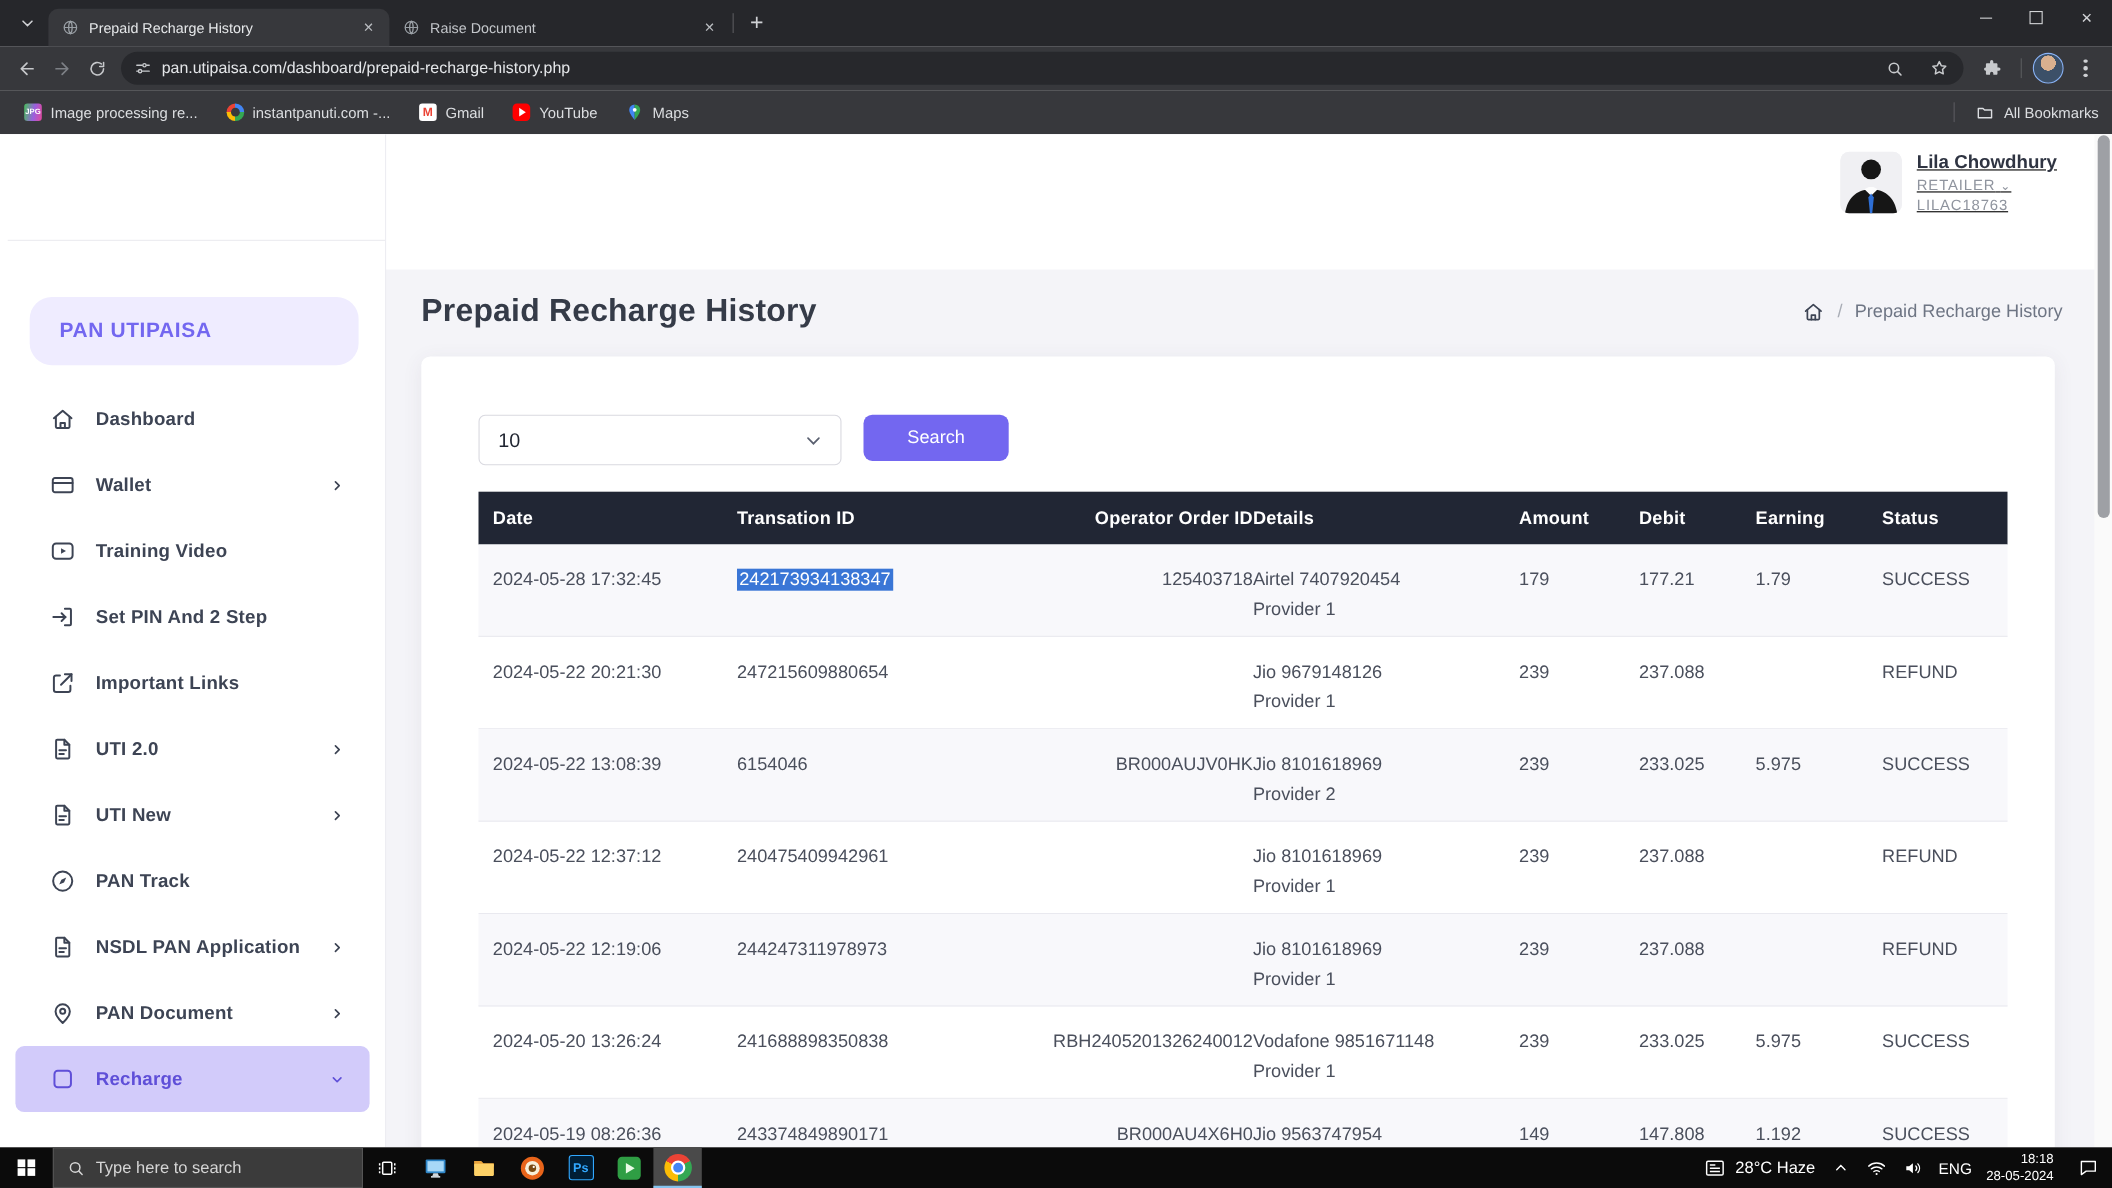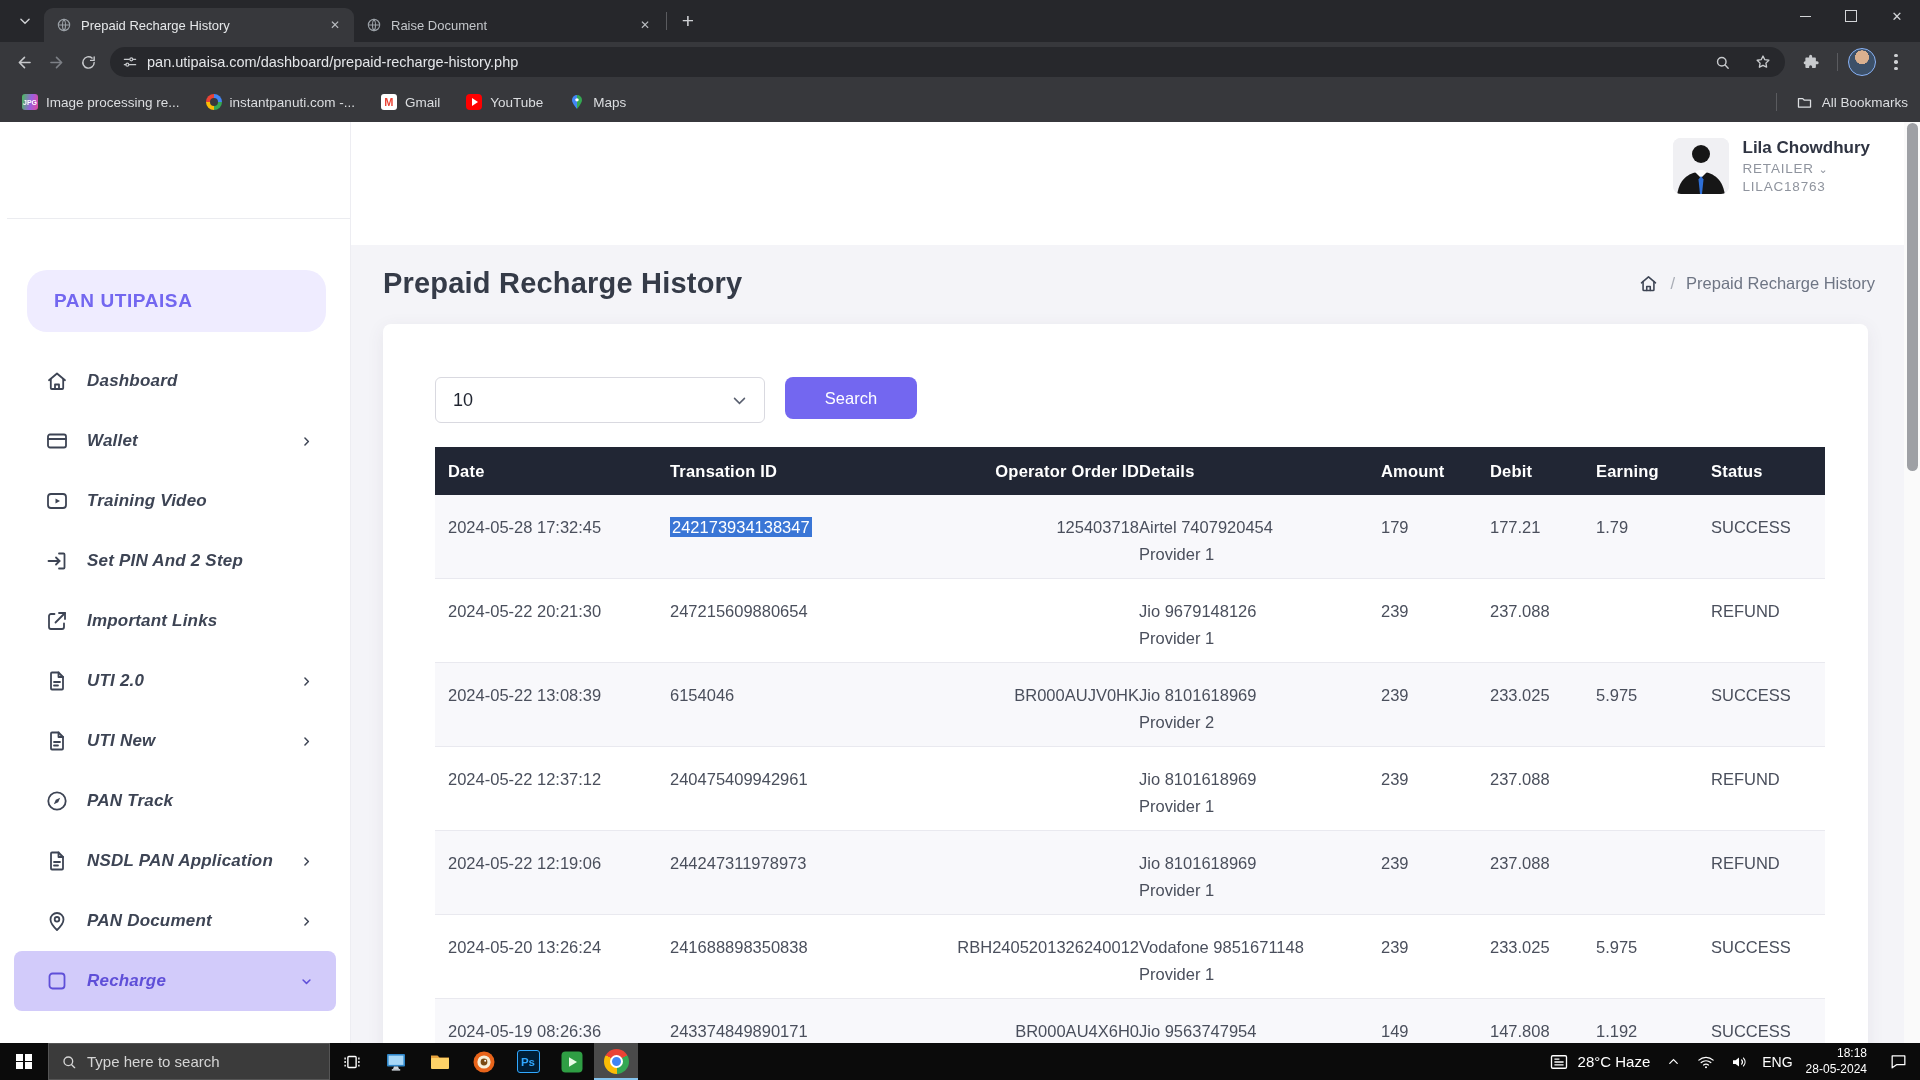--- a/index.html
+++ b/index.html
@@ -43,33 +43,33 @@
   .fav-google::after{content:'';position:absolute;inset:4px;background:#37383c;border-radius:50%;}
   .fav-gmail{background:#fff;border-radius:3px;color:#ea4335;font-weight:bold;font-size:11px;display:flex;align-items:center;justify-content:center;}
   .fav-yt{background:#f00;border-radius:4px;display:flex;align-items:center;justify-content:center;}
   .fav-yt i{width:0;height:0;border-left:6px solid #fff;border-top:4px solid transparent;border-bottom:4px solid transparent;margin-left:1px;}
   .bm-right{margin-left:auto;display:flex;align-items:center;gap:9px;}
   .bm-sep{width:1px;height:18px;background:#5a5b5f;margin-right:10px;}
 
   
   .page{position:absolute;top:122px;left:0;right:0;bottom:37px;background:#f4f4f8;overflow:hidden;}
   .pagehead{position:absolute;top:0;left:0;right:0;height:123px;background:#fff;}
-  .userbox{position:absolute;top:16px;right:50px;display:flex;align-items:center;gap:14px;}
+  .userbox{position:absolute;top:16px;right:50px;display:flex;align-items:center;gap:14px;text-decoration:underline;}
   .user-avatar{width:56px;height:56px;border-radius:8px;background:#f0f0f3;overflow:hidden;}
   .user-name{font-size:17px;font-weight:bold;color:#2f3442;}
   .user-sub{font-size:13.5px;color:#8f949e;letter-spacing:.8px;margin-top:3px;}
 
   .sidebar{position:absolute;top:0;left:0;bottom:0;width:350px;background:#fff;z-index:2;box-shadow:1px 0 0 #ededf2;}
   .sidebar-top{height:96px;border-bottom:1px solid #ebecf0;margin-left:7px;}
   .logo-box{margin:51px 24px 0 27px;height:62px;background:#efecff;border-radius:20px;display:flex;align-items:center;padding-left:27px;box-sizing:border-box;}
   .logo-box span{color:#7367f0;font-size:19px;font-weight:bold;letter-spacing:.6px;}
   #sideItems{margin-top:19px;}
   .sitem{height:60px;display:flex;align-items:center;gap:18px;padding-left:45px;color:#3d4454;}
   .sitem svg{width:24px;height:24px;flex:0 0 auto;}
-  .sitem .slabel{font-size:17px;font-weight:bold;letter-spacing:.2px;font-style:italic;}
+  .sitem .slabel{font-size:17px;font-weight:bold;letter-spacing:.2px;}
   .sitem .schev{margin-left:auto;margin-right:36px;}
   .sitem .schev svg{width:15px;height:15px;stroke-width:2.4;}
   .sitem.active{margin:0 14px;padding-left:31px;background:#d2cbfa;border-radius:8px;color:#5f4fd8;}
   .sitem.active .schev{margin-right:22px;}
 
   .main{position:absolute;left:350px;top:123px;right:0;bottom:0;}
   .title-row{display:flex;align-items:center;margin:22px 45px 0 33px;}
   .title-row h1{margin:0;font-size:29px;font-weight:bold;color:#353b48;letter-spacing:.2px;}
   .breadcrumb{margin-left:auto;display:flex;align-items:center;gap:11px;color:#6e7584;font-size:16.5px;}
   .breadcrumb .bc-home svg{width:21px;height:21px;color:#3d4454;}

